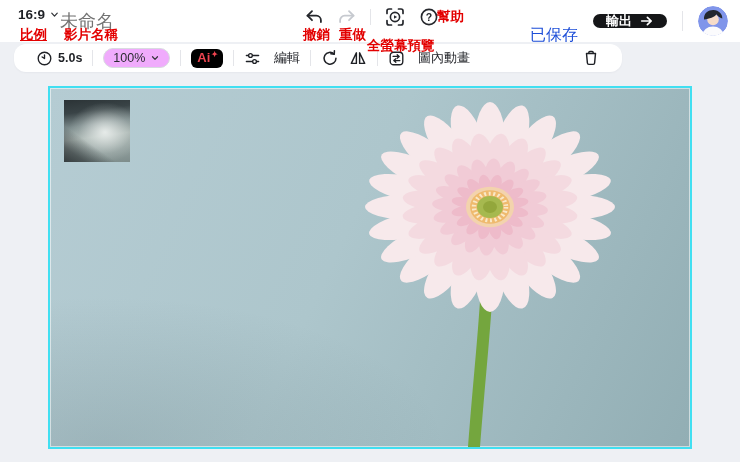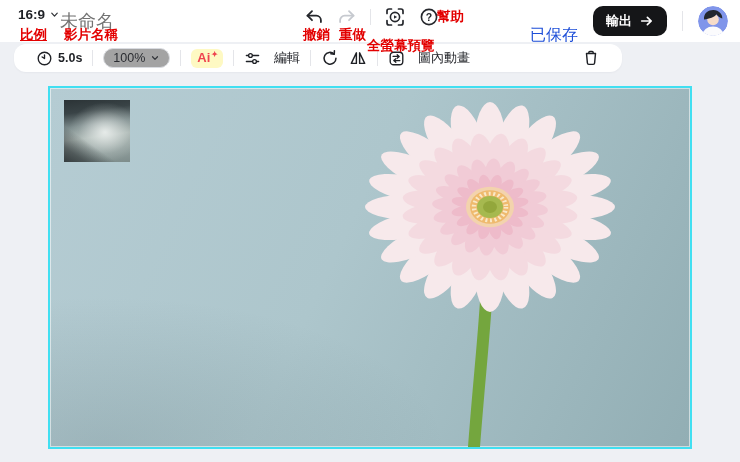--- a/index.html
+++ b/index.html
@@ -13,39 +13,39 @@
   .proj-name { position:absolute; left:60px; top:9px; font-size:18px; color:#737373; cursor:text; }
   .tb-center { position:absolute; left:304px; top:6px; display:flex; align-items:center; gap:13px; height:22px; }
   .tb-right { position:absolute; right:12px; top:5px; display:flex; align-items:center; gap:15px; height:32px; }
   .icon-btn { display:flex; align-items:center; justify-content:center; background:none; border:0; padding:0; cursor:pointer; color:#25272c; }
   .icon-btn.disabled { color:#c6c9cf; cursor:default; }
   .vdiv { width:1px; height:16px; background:#e4e5e9; }
   .vdiv.tall { height:20px; }
   .save-btn { height:28px; padding:0 15px; border:0; border-radius:8px; background:#f1f2f4; color:#2a2c31;
     font:500 13px "Liberation Sans",sans-serif; cursor:pointer; }
   .saved-label { font-size:16px; color:#1d4ed8;margin-top:28px; }
-  .export-btn { height:30px; padding:0 13px; border:0; border-radius:10px; background:#151618; color:#ffffff;
+  .export-btn { height:14px; padding:0 13px; border:0; border-radius:10px; background:#151618; color:#ffffff;
     font:600 13px "Liberation Sans",sans-serif; display:flex; align-items:center; gap:7px; cursor:pointer; }
   .avatar { width:30px; height:30px; border-radius:50%; overflow:hidden; cursor:pointer; border:0; padding:0; background:none; }
 
   
   .anno { position:absolute; z-index:6; color:#e30000; font-weight:700; font-size:13.5px; pointer-events:none; white-space:nowrap; }
   .anno-aspect { left:20px; top:26px;text-decoration:underline; }
   .anno-name { left:64px; top:26px; }
   .anno-undoredo { left:303px; top:26px; display:flex; gap:9px; }
   .anno-full { left:367px; top:37px; }
   .anno-help { left:437px; top:8px; }
 
   
   .subbar { position:absolute; left:14px; top:44px; width:608px; height:28px; background:#ffffff; border-radius:12px;
     display:flex; align-items:center; padding:0 22px; gap:10px; z-index:2; box-shadow:0 1px 2px rgba(20,30,40,.04); }
   .duration { display:flex; align-items:center; gap:5px; font:700 12.5px "Liberation Sans",sans-serif; color:#1f2126; background:none; border:0; cursor:pointer; }
   .zoom-box { display:flex; align-items:center; gap:5px; border:1px solid #d9dbe0; border-radius:14px; padding:2px 9px;
-    background:#a3a3a3; font:500 12.5px "Liberation Sans",sans-serif; color:#2a2c31; cursor:pointer; }
-  .ai-btn { display:flex; align-items:flex-start; background:#fef9c3; border:0; border-radius:6px; padding:2px 5px 3px 6px;
+    background:#f0abfc; font:500 12.5px "Liberation Sans",sans-serif; color:#2a2c31; cursor:pointer; }
+  .ai-btn { display:flex; align-items:flex-start; background:#000000; border:0; border-radius:6px; padding:2px 5px 3px 6px;
     color:#ef4450; font:700 13px "Liberation Sans",sans-serif; cursor:pointer; line-height:14px; }
   .ai-star { font-size:8px; line-height:8px; margin-left:1px; }
   .tool-lbl-btn { display:flex; align-items:center; gap:13px; background:none; border:0; cursor:pointer;
     font:500 13px "Liberation Sans",sans-serif; color:#1f2126; }
   .trash-btn { margin-left:auto; }
 
   
   .canvas { position:absolute; left:48px; top:86px; width:644px; height:363px; z-index:1;
     border:2px solid #41dff1; box-shadow:inset 0 0 0 1px rgba(255,255,255,.55);
     background:

